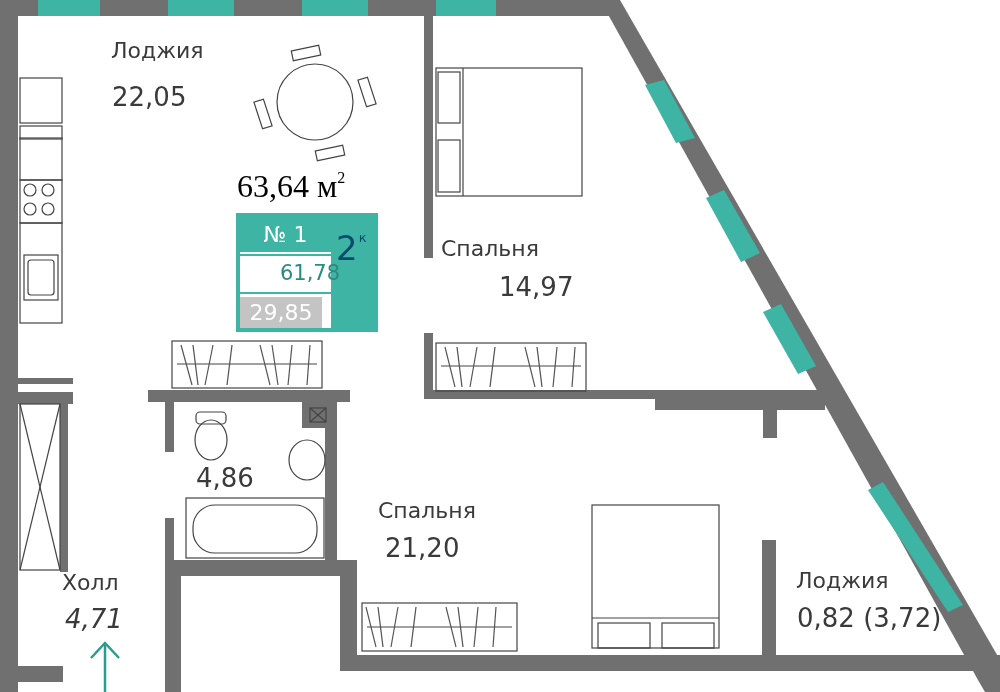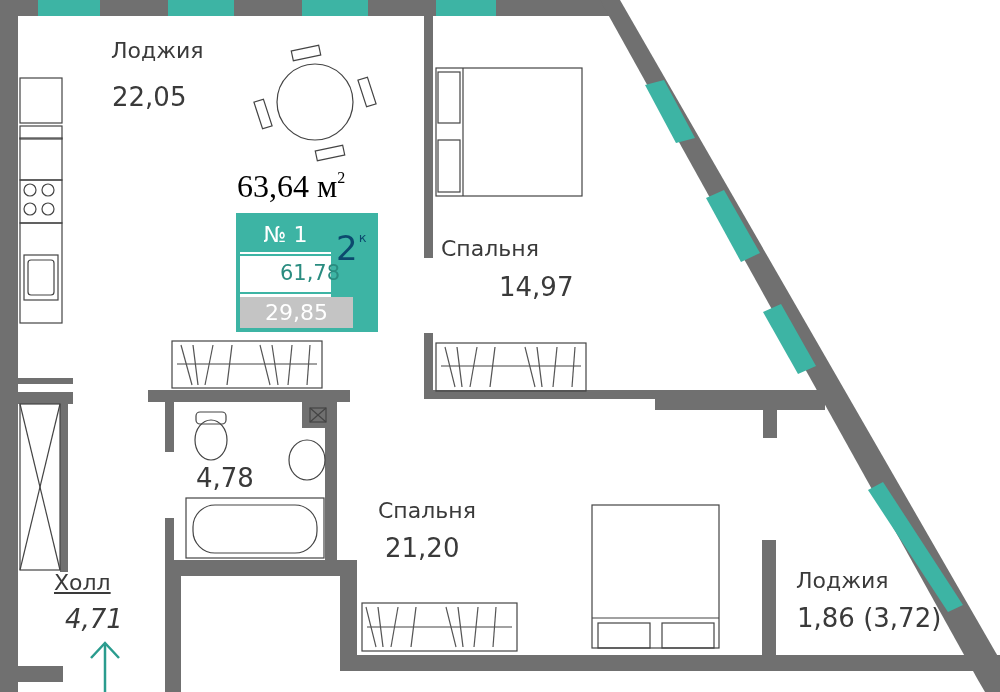--- a/index.html
+++ b/index.html
@@ -8,21 +8,21 @@
     .room-label { position: absolute; color: #3a3a3a; font-size: 22px; line-height: 1; white-space: nowrap; }
     .room-area { position: absolute; color: #3a3a3a; font-size: 26px; line-height: 1; white-space: nowrap; }
     .total-area { position: absolute; left: 237px; top: 170px; color: #000000; font-size: 32px; line-height: 1; white-space: nowrap; font-family: Liberation Serif, serif; }
     .total-area sup { font-size: 16px; vertical-align: 14px; }
     .badge { position: absolute; left: 236px; top: 213px; width: 142px; height: 119px; background: #3db4a4; }
     .badge .inner { position: absolute; left: 4px; top: 4px; width: 91px; height: 111px; background: #fff; }
     .badge .num { position: absolute; left: 0; top: 0; width: 91px; height: 35px; background: #3db4a4; color: #fff; font-size: 22px; text-align: center; line-height: 35px; }
     .badge .living { position: absolute; left: 0; top: 40px; width: 108px; height: 33px; color: #2a8c80; font-size: 21px; text-align: center; line-height: 33px; margin-left: 16px; }
     .badge .sep { position: absolute; left: 0; top: 37px; width: 91px; height: 2px; background: #3db4a4; }
     .badge .sep2 { position: absolute; left: 0; top: 75px; width: 91px; height: 2px; background: #3db4a4; }
-    .badge .kitchen { position: absolute; left: 0; top: 80px; width: 113px; height: 31px; background: #c4c4c4; color: #fff; font-size: 22px; text-align: center; line-height: 31px; }
+    .badge .kitchen { position: absolute; left: 0; top: 80px; width: 82px; height: 31px; background: #c4c4c4; color: #fff; font-size: 22px; text-align: center; line-height: 31px; }
     .badge .rooms { position: absolute; left: 100px; top: 18px; color: #0c4a6e; font-size: 34px; line-height: 1; }
     .badge .rooms sup { font-size: 13px; vertical-align: 18px; margin-left: 1px; }
   </style>
 </head>
 <body>
 
 <svg class="plan" width="1000" height="692" viewBox="0 0 1000 692" xmlns="http://www.w3.org/2000/svg">
   <g fill="#707070">
 
     <rect x="0" y="0" width="610" height="16"></rect>
@@ -157,30 +157,30 @@
     <polyline points="91,658 105,643 119,658"></polyline>
   </g>
 </svg>
 
 <div class="room-label" style="left:111px;top:40px;">Лоджия</div>
 <div class="room-area" style="left:112px;top:84px;">22,05</div>
 
 <div class="room-label" style="left:441px;top:238px;">Спальня</div>
 <div class="room-area" style="left:460px;top:274px;margin-left:39px;">14,97</div>
 
-<div class="room-area" style="left:196px;top:465px;">4,78</div>
+<div class="room-area" style="left:196px;top:465px;">4,86</div>
 
 <div class="room-label" style="left:378px;top:500px;">Спальня</div>
 <div class="room-area" style="left:385px;top:535px;">21,20</div>
 
-<div class="room-label" style="left:54px;top:572px;text-decoration:underline;">Холл</div>
+<div class="room-label" style="left:62px;top:572px;">Холл</div>
 <div class="room-area" style="left:65px;top:606px;font-style:italic;">4,71</div>
 
 <div class="room-label" style="left:796px;top:570px;">Лоджия</div>
-<div class="room-area" style="left:797px;top:605px;">1,86 (3,72)</div>
+<div class="room-area" style="left:797px;top:605px;">0,82 (3,72)</div>
 
 <div class="total-area"><span>63,64 м</span><sup>2</sup></div>
 
 <div class="badge">
   <div class="inner">
     <div class="num">№ 1</div>
     <div class="sep"></div>
     <div class="living">61,78</div>
     <div class="sep2"></div>
     <div class="kitchen">29,85</div>

